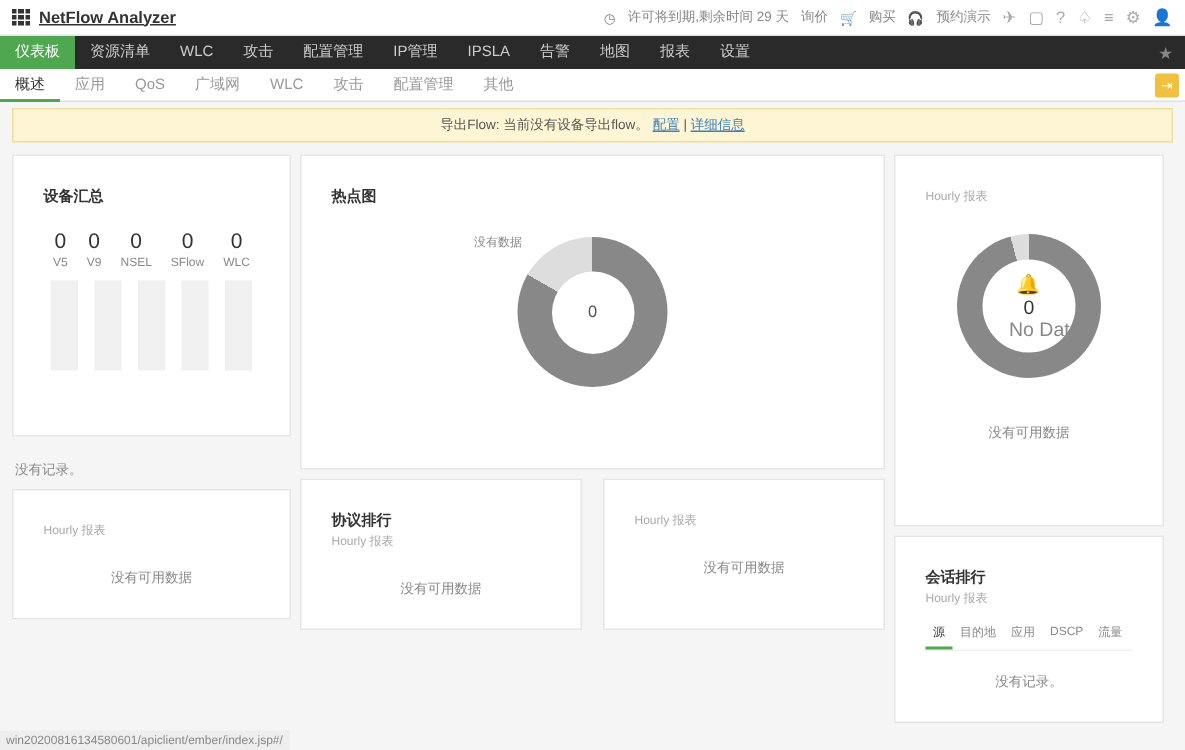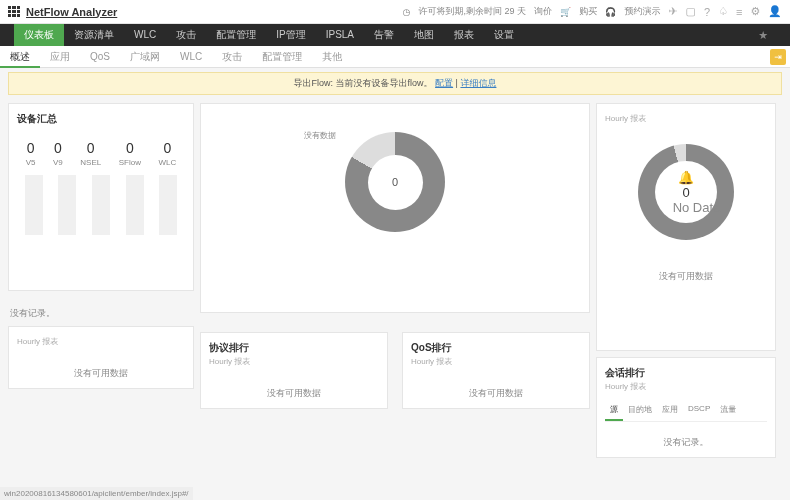--- a/index.html
+++ b/index.html
@@ -3,47 +3,47 @@
 <meta charset="utf-8">
 <style>
 * { margin: 0; padding: 0; box-sizing: border-box; font-family: Arial, "Microsoft YaHei", sans-serif; }
 body { background: #f5f5f5; width: 790px; height: 500px; overflow: hidden; position: relative; }
 .topbar { height: 24px; background: #fff; display: flex; align-items: center; padding: 0 8px; border-bottom: 1px solid #e5e5e5; }
 .app-icon { width: 12px; height: 12px; display: grid; grid-template: repeat(3,1fr)/repeat(3,1fr); gap: 1px; margin-right: 6px; }
 .app-icon span { background: #333; }
 .app-title { font-size: 11px; font-weight: bold; color: #333; text-decoration: underline; }
 .topbar-right { margin-left: auto; display: flex; align-items: center; gap: 8px; font-size: 9px; color: #888; }
 .topbar-right .ico { font-size: 11px; color: #aaa; cursor: pointer; }
-.nav-main { height: 22px; background: #2a2a2a; display: flex; align-items: center; padding: 0 14px; }
+.nav-main { height: 22px; background: #2a2a2a; display: flex; align-items: center; padding: 0 0; }
 .nav-main .tab { color: #ccc; font-size: 10px; padding: 0 10px; height: 22px; line-height: 22px; cursor: pointer; }
 .nav-main .tab.active { background: #4fa84f; color: #fff; }
 .nav-main .star { margin-left: auto; color: #888; font-size: 11px; padding: 0 8px; cursor: pointer; }
 .nav-sub { height: 22px; background: #fff; display: flex; align-items: center; padding: 0 0; border-bottom: 1px solid #e0e0e0; }
 .nav-sub .tab { color: #999; font-size: 10px; padding: 0 10px; height: 22px; line-height: 22px; cursor: pointer; }
 .nav-sub .tab.active { color: #333; border-bottom: 2px solid #4fa84f; }
 .nav-sub .pin { margin-left: auto; background: #f0c040; width: 16px; height: 16px; border-radius: 2px; display: flex; align-items: center; justify-content: center; font-size: 9px; color: #fff; margin-right: 4px; cursor: pointer; }
 .banner { background: #fdf5d4; border: 1px solid #f0e0a0; margin: 4px 8px; padding: 4px; font-size: 9px; color: #555; text-align: center; }
 .banner a { color: #3a7fc4; text-decoration: underline; cursor: pointer; }
 .content { padding: 4px 8px; display: grid; grid-template-columns: 186px 390px 180px; gap: 6px; }
-.card { background: #fff; border: 1px solid #e5e5e5; padding: 8px; }
+.card { background: #fff; border: 1px solid #e5e5e5; padding: 20px; }
 .card-title { font-size: 10px; font-weight: bold; color: #333; }
 .card-sub { font-size: 8px; color: #aaa; margin-top: 1px; }
 .device-stats { display: flex; justify-content: space-around; margin: 14px 0 8px; }
 .stat { text-align: center; }
 .stat .num { font-size: 14px; color: #333; }
 .stat .lbl { font-size: 8px; color: #888; margin-top: 2px; }
 .bars { display: flex; justify-content: space-around; height: 60px; margin-top: 6px; }
 .bars div { width: 18px; background: #f0f0f0; }
 .norec { font-size: 9px; color: #888; margin-top: 10px; }
 .hot-chart { display: flex; align-items: center; justify-content: center; height: 140px; position: relative; }
 .donut { width: 100px; height: 100px; border-radius: 50%; background: conic-gradient(#888 0deg 300deg, #ddd 300deg 360deg); display: flex; align-items: center; justify-content: center; position: relative; }
 .donut::after { content: ""; position: absolute; width: 55px; height: 55px; background: #fff; border-radius: 50%; }
 .donut .center { position: relative; z-index: 1; font-size: 11px; color: #555; }
 .hot-label { position: absolute; left: 95px; top: 18px; font-size: 8px; color: #888; }
-.row2 { display: flex; gap: 14px; margin-top: 13px; justify-content: space-between; }
+.row2 { display: flex; gap: 14px; margin-top: 0; justify-content: space-between; }
 .row2 .card { flex: 1; min-height: 75px; }
 .nodata { text-align: center; font-size: 9px; color: #888; margin-top: 20px; }
 .alert-card { min-height: 248px; }
 .alert-donut { width: 96px; height: 96px; border-radius: 50%; background: conic-gradient(#888 0deg 345deg, #ddd 345deg 360deg); margin: 20px auto 8px; display: flex; align-items: center; justify-content: center; position: relative; flex-direction: column; }
 .alert-donut::after { content: ""; position: absolute; width: 62px; height: 62px; background: #fff; border-radius: 50%; }
 .alert-donut > * { position: relative; z-index: 1; }
 .alert-donut .bell { font-size: 13px; color: #666; }
 .alert-donut .num { font-size: 13px; color: #333; }
 .alert-donut .txt { font-size: 13px; color: #888; margin-left: 21px; }
 .session-tabs { display: flex; border-bottom: 1px solid #eee; margin-top: 8px; }
@@ -156,35 +156,35 @@
     </div>
     <div class="norec" style="padding-left:2px">没有记录。</div>
     <div class="card">
       <div class="card-sub">Hourly 报表</div>
       <div class="nodata">没有可用数据</div>
     </div>
   </div>
 
   <div class="mid-col">
     <div class="card" style="height:210px">
+      <div class="card-title">热点图</div>
       <div class="hot-chart">
         <div class="hot-label">没有数据</div>
         <div class="donut">
             <div class="center">0</div>
           </div>
       </div>
     </div>
     <div class="row2">
       <div class="card">
         <div class="card-title">协议排行</div>
         <div class="card-sub">Hourly 报表</div>
         <div class="nodata">没有可用数据</div>
       </div>
       <div class="card">
-        <div class="card-title">QoS排行</div>
         <div class="card-sub">Hourly 报表</div>
         <div class="nodata">没有可用数据</div>
       </div>
     </div>
   </div>
 
   <div class="right-col">
     <div class="card alert-card">
       <div class="card-sub">Hourly 报表</div>
       <div class="alert-donut">

